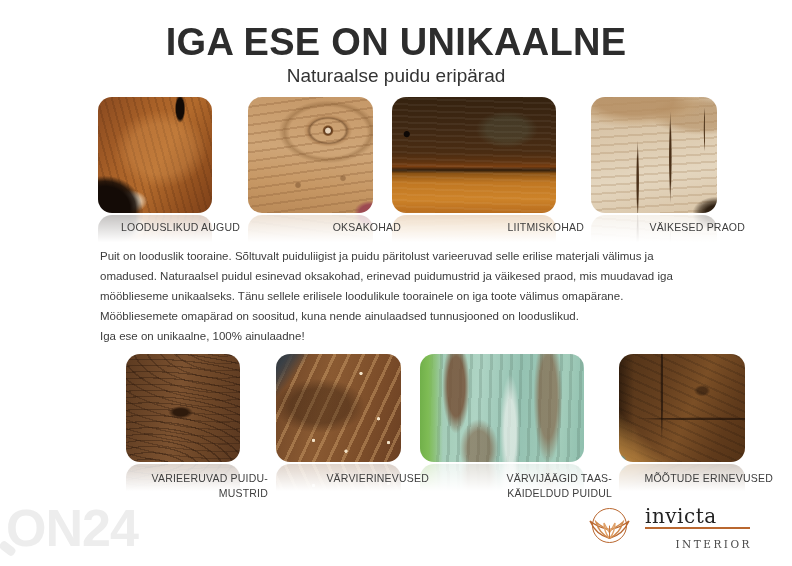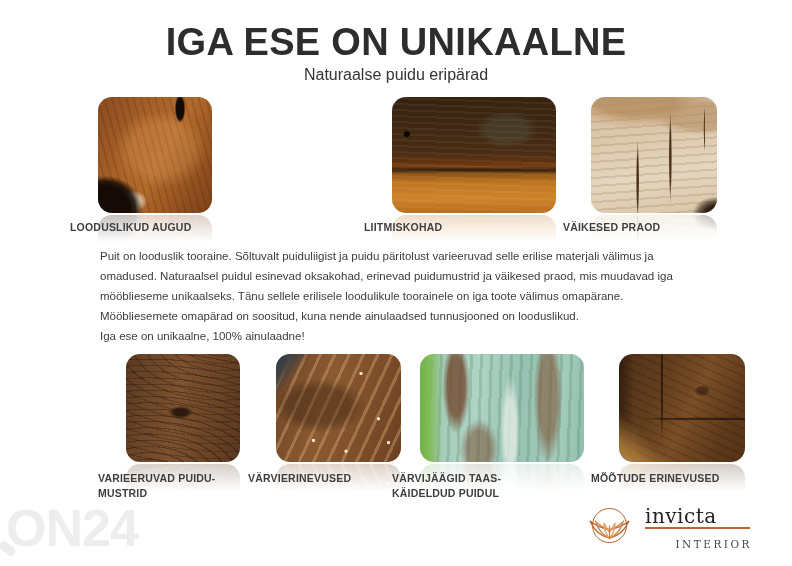--- a/index.html
+++ b/index.html
@@ -3,36 +3,36 @@
 <meta charset="utf-8">
 <style>
   html,body{margin:0;padding:0;background:#fff;}
   #stage{
     position:relative;width:792px;height:566px;background:#fff;overflow:hidden;
     font-family:"Liberation Sans",sans-serif;
   }
   
   .hdr{position:absolute;left:0;right:0;top:22px;text-align:center;}
   .hdr h1{margin:0;font-size:38px;font-weight:600;letter-spacing:.3px;color:#2d2d2d;line-height:1.1;}
-  .hdr h2{margin:2px 0 0 0;font-size:16px;font-weight:400;color:#333;line-height:1.1;}
+  .hdr h2{margin:2px 0 0 0;font-size:19px;font-weight:400;color:#333;line-height:1.1;}
 
   
   .tilewrap{position:absolute;}
   .c1{left:98px;width:114px;} .c2{left:248px;width:125px;}
   .c3{left:392px;width:164px;} .c4{left:591px;width:126px;}
   .r1{top:97px;} .r2{top:354px;margin-left:28px;}
   .tile{width:100%;border-radius:14px;position:relative;}
   .r1 .tile{height:116px;} .r2 .tile{height:108px;}
   .refl{position:absolute;left:0;right:0;height:34px;overflow:hidden;}
   .r1 .refl{top:118px;} .r2 .refl{top:110px;}
   .refl .tile{transform:scaleY(-1);opacity:.55;}
   .refl-fade{position:absolute;inset:0;background:linear-gradient(180deg,rgba(255,255,255,.55) 0%,#fff 80%);}
   .cap{
-    position:absolute;left:-28px;right:-28px;text-align:left;z-index:2;
-    font-size:10.5px;line-height:15px;color:#3e3e3e;letter-spacing:.2px;white-space:pre-line;font-weight:bold;
+    position:absolute;left:-28px;right:-28px;text-align:right;z-index:2;
+    font-size:10.5px;line-height:15px;color:#3e3e3e;letter-spacing:.2px;white-space:pre-line;
   }
   .r1 .cap{top:123px;} .r2 .cap{top:117px;}
 
   
   .tx-natural-holes{background:
     radial-gradient(ellipse 7px 19px at 72% 10%,#120a05 55%,transparent 75%),
     radial-gradient(ellipse 48px 42px at 6% 96%,#140b06 52%,rgba(20,11,6,.85) 64%,transparent 78%),
     radial-gradient(ellipse 26px 16px at 27% 90%,#ead9c0 38%,rgba(234,217,192,.5) 55%,transparent 72%),
     radial-gradient(ellipse 60px 50px at 55% 45%,rgba(230,165,95,.28) 50%,transparent 78%),
     repeating-linear-gradient(75deg,rgba(70,35,12,.18) 0 2px,rgba(0,0,0,0) 2px 7px),
@@ -138,20 +138,28 @@
   </div>
 
   <div class="tilewrap c1 r1">
     <div class="tile tx-natural-holes"></div>
     <div class="refl">
         <div class="tile tx-natural-holes"></div>
         <div class="refl-fade"></div>
       </div>
     <div class="cap">LOODUSLIKUD AUGUD</div>
   </div>
+  <div class="tilewrap c2 r1">
+    <div class="tile tx-knots"></div>
+    <div class="refl">
+        <div class="tile tx-knots"></div>
+        <div class="refl-fade"></div>
+      </div>
+    <div class="cap">OKSAKOHAD</div>
+  </div>
   <div class="tilewrap c3 r1">
     <div class="tile tx-joints"></div>
     <div class="refl">
         <div class="tile tx-joints"></div>
         <div class="refl-fade"></div>
       </div>
     <div class="cap">LIITMISKOHAD</div>
   </div>
   <div class="tilewrap c4 r1">
     <div class="tile tx-small-cracks"></div>

